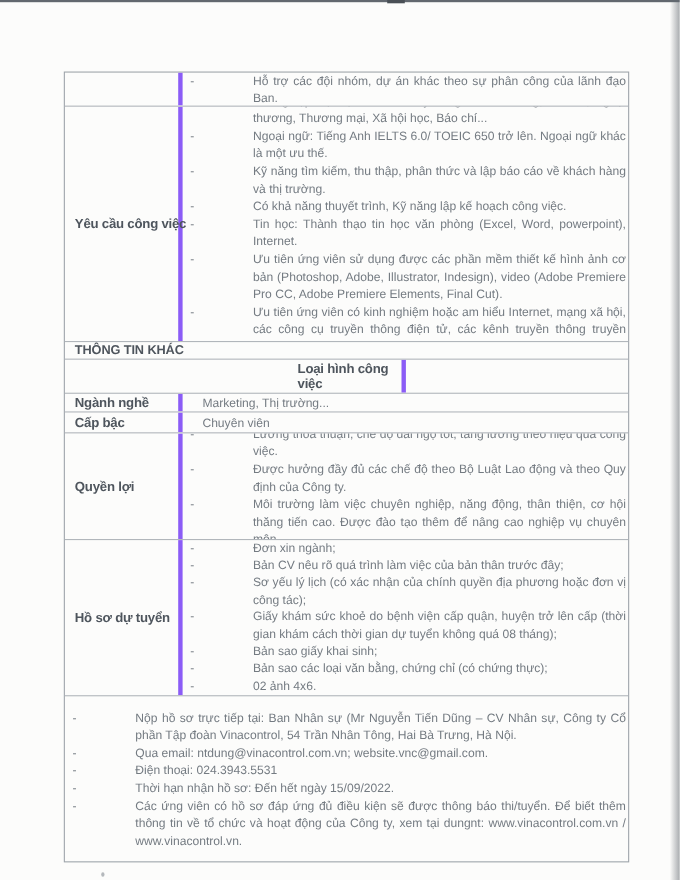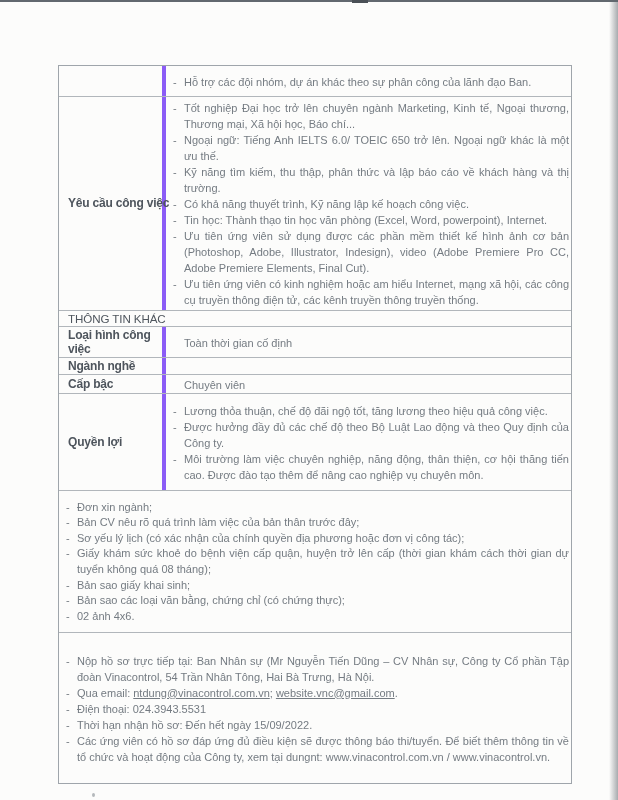--- a/index.html
+++ b/index.html
@@ -33,21 +33,21 @@
     border-right: 4px solid #8b5cf6;
     padding: 2px 4px 2px 9px;
     display: flex; align-items: center;
     font-weight: bold; color: #4e555d;
     font-size: 12px; line-height: 14.5px; letter-spacing: -0.2px;
   }
   .lbl-nowrap { white-space: nowrap; }
   .cell-header {
     flex: 1; padding: 0 4px 0 9px;
     display: flex; align-items: center;
-    font-weight: normal; color: #4e555d;
+    font-weight: bold; color: #4e555d;
     font-size: 11.6px; letter-spacing: -0.1px;
   }
   .cell-content {
     flex: 1; min-width: 0;
     padding: 1px 2px 0 5px;
     color: #747b82; line-height: 16px;
   }
   .cell-content.items { display: flex; flex-direction: column; justify-content: center; }
   .cell-content.simple { display: flex; align-items: center; padding-left: 18px; }
 
@@ -57,22 +57,22 @@
   .r-loaihinh   { height: 31px; justify-content: center; }
   .r-nganhnghe  { height: 17px; }
   .r-capbac     { height: 19px; }
   .r-quyenloi   { height: 97px; }
   .r-hoso       { height: 142px; }
   .r-hoso .cell-content { line-height: 15.6px; }
   .r-phuongthuc { height: 151px; }
 
   .item { display: flex; }
   .item .dash { flex: 0 0 13px; padding-left: 2px; }
-  .item .txt { flex: 1; min-width: 0; text-align: justify; }
-  .u { text-decoration: underline; }
+  .item .txt { flex: 1; min-width: 0; text-align: justify; margin-left: 46px; }
+  .u { }
 </style>
 </head>
 <body>
 
 <div class="top-strip"></div>
 <div class="top-strip-dark"></div>
 <div class="right-edge"></div>
 <div class="speck"></div>
 
 <div class="doc-table">
@@ -120,25 +120,25 @@
         </div>
       </div>
   </div>
 
   <div class="t-row r-header">
     <div class="cell-header">THÔNG TIN KHÁC</div>
   </div>
 
   <div class="t-row r-loaihinh">
     <div class="cell-label">Loại hình công việc</div>
-    <div class="cell-content simple">Toàn thời gian cố định</div>
   </div>
 
   <div class="t-row r-nganhnghe">
     <div class="cell-label lbl-nowrap">Ngành nghề</div>
+    <div class="cell-content simple">Marketing, Thị trường...</div>
   </div>
 
   <div class="t-row r-capbac">
     <div class="cell-label lbl-nowrap">Cấp bậc</div>
     <div class="cell-content simple">Chuyên viên</div>
   </div>
 
   <div class="t-row r-quyenloi">
     <div class="cell-label lbl-nowrap">Quyền lợi</div>
     <div class="cell-content items">
@@ -151,20 +151,21 @@
           <span class="txt">Được hưởng đầy đủ các chế độ theo Bộ Luật Lao động và theo Quy định của Công ty.</span>
         </div>
         <div class="item">
           <span class="dash">-</span>
           <span class="txt">Môi trường làm việc chuyên nghiệp, năng động, thân thiện, cơ hội thăng tiến cao. Được đào tạo thêm để nâng cao nghiệp vụ chuyên môn.</span>
         </div>
       </div>
   </div>
 
   <div class="t-row r-hoso">
+    <div class="cell-label lbl-nowrap">Hồ sơ dự tuyển</div>
     <div class="cell-content items">
         <div class="item">
           <span class="dash">-</span>
           <span class="txt">Đơn xin ngành;</span>
         </div>
         <div class="item">
           <span class="dash">-</span>
           <span class="txt">Bản CV nêu rõ quá trình làm việc của bản thân trước đây;</span>
         </div>
         <div class="item">

